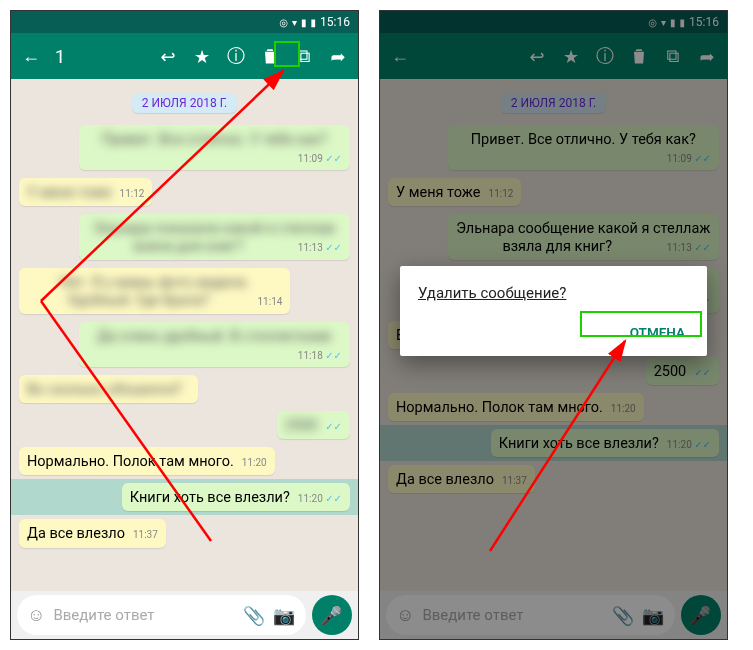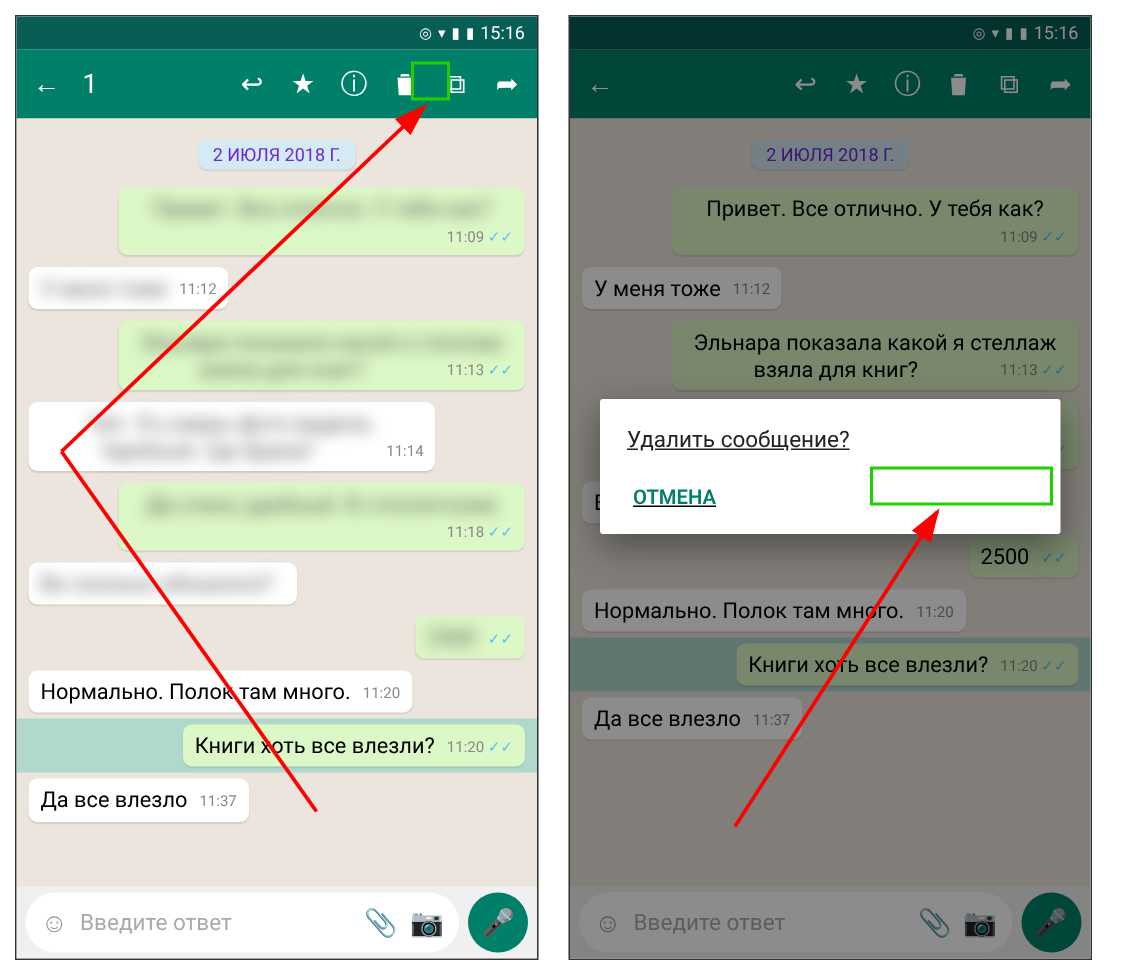--- a/index.html
+++ b/index.html
@@ -9,35 +9,35 @@
   .statusbar .ico { font-size: 10px; }
   .toolbar { height: 46px; background: #008069; color: #fff; display: flex; align-items: center; padding: 0 6px; gap: 6px; }
   .toolbar .tb-icon { width: 28px; height: 28px; display: flex; align-items: center; justify-content: center; font-size: 18px; cursor: pointer; }
   .toolbar.sel .count { font-size: 18px; margin-left: 4px; flex: 1; }
   .toolbar .spacer { flex: 1; }
   .chat-body { background: #ece5dd; height: calc(100% - 22px - 46px - 48px); overflow: hidden; position: relative; padding: 6px 8px; }
   .date-chip { background: #d4eaf4; color: #6d28d9; font-size: 12px; padding: 3px 10px; border-radius: 6px; display: inline-block; margin: 8px auto; box-shadow: 0 1px 1px rgba(0,0,0,.1); text-align: center;}
   .center { text-align: center; }
   .msg { max-width: 82%; padding: 6px 8px 4px 8px; border-radius: 6px; margin: 4px 0; font-size: 14.5px; line-height: 1.25; position: relative; box-shadow: 0 1px 1px rgba(0,0,0,.1); clear: both; text-align: center; }
   .msg.out { background: #dcf8c6; float: right; }
-  .msg.in { background: #ffffff; float: left; }
+  .msg.in { background: #fef9c3; float: left; }
   .msg .time { font-size: 10px; color: #888; float: right; margin-left: 8px; margin-top: 4px; }
   .msg .time .tick { color: #4fc3f7; }
   .blurry .msg .txt { filter: blur(5px); color: #555; }
   .selected-row { background: rgba(0,180,160,.25); margin: 0 -8px; padding: 0 8px; overflow: auto; }
   .clear { clear: both; }
   .input-row { height: 48px; background: #f0f0f0; display: flex; align-items: center; padding: 4px 6px; gap: 6px; position: absolute; bottom: 0; left: 0; right: 0; }
   .input-box { flex: 1; background: #fff; border-radius: 22px; height: 40px; display: flex; align-items: center; padding: 0 10px; color: #aaa; font-size: 15px; gap: 8px; }
   .input-box .emo, .input-box .attach, .input-box .cam { color: #999; font-size: 18px; }
   .mic-btn { width: 40px; height: 40px; border-radius: 50%; background: #008069; color: #fff; display: flex; align-items: center; justify-content: center; font-size: 18px; }
   .highlight-box { border: 2px solid #1dd100; position: absolute; pointer-events: none; }
   .dim-overlay { position: absolute; inset: 0; background: rgba(0,0,0,0.45); }
   .dialog { position: absolute; left: 20px; right: 20px; top: 255px; background: #fff; border-radius: 2px; box-shadow: 0 8px 24px rgba(0,0,0,.4); padding: 18px 18px 10px 18px; }
   .dialog .title { font-size: 15px; color: #222; margin-bottom: 16px; text-decoration: underline; }
-  .dialog .btns { display: flex; gap: 12px; text-decoration: underline; }
+  .dialog .btns { display: flex; justify-content: flex-end; gap: 12px; }
   .dialog .btns span { font-size: 13.5px; font-weight: 600; color: #008069; padding: 6px 4px; cursor: pointer; }
   svg.arrow { position: absolute; inset: 0; pointer-events: none; width: 100%; height: 100%; }
   .phone-rel { position: relative; }
 </style>
 </head>
 <body>
 
 <div class="phone phone-rel">
   <div class="statusbar">
     <span class="ico">◎</span>
@@ -157,21 +157,21 @@
     <div id="right-msgs">
         <div>
           <div class="msg out"><span class="txt">Привет. Все отлично. У тебя как?</span><span class="time">11:09 <span class="tick">✓✓</span></span></div>
           <div class="clear"></div>
         </div>
         <div>
           <div class="msg in"><span class="txt">У меня тоже</span><span class="time">11:12</span></div>
           <div class="clear"></div>
         </div>
         <div>
-          <div class="msg out"><span class="txt">Эльнара показала какой я стеллаж взяла для книг?</span><span class="time">11:13 <span class="tick">✓✓</span></span></div>
+          <div class="msg out"><span class="txt">Эльнара сообщение какой я стеллаж взяла для книг?</span><span class="time">11:13 <span class="tick">✓✓</span></span></div>
           <div class="clear"></div>
         </div>
         <div>
           <div class="msg out"><span class="txt">Да очень удобный. В стоплитхоме</span><span class="time">11:18 <span class="tick">✓✓</span></span></div>
           <div class="clear"></div>
         </div>
         <div>
           <div class="msg in"><span class="txt">Во сколько обошелся?</span><span class="time"></span></div>
           <div class="clear"></div>
         </div>

